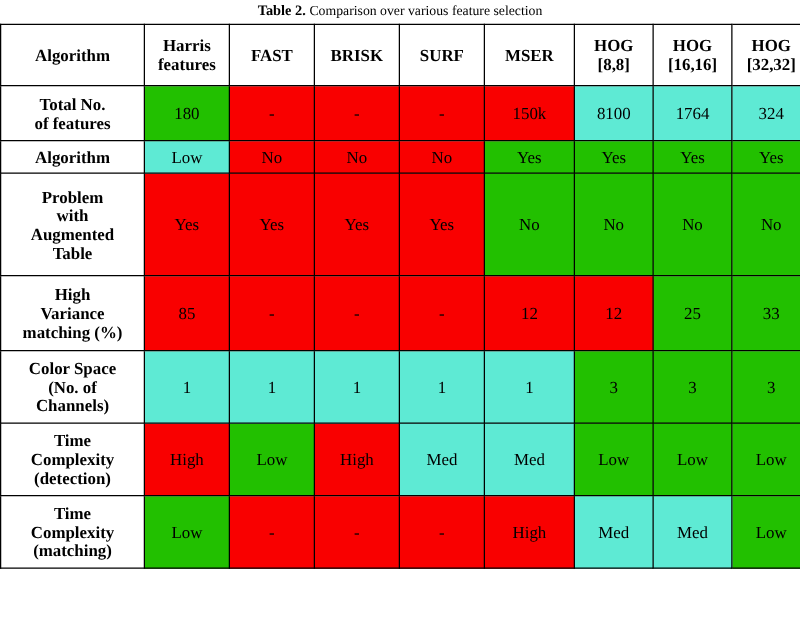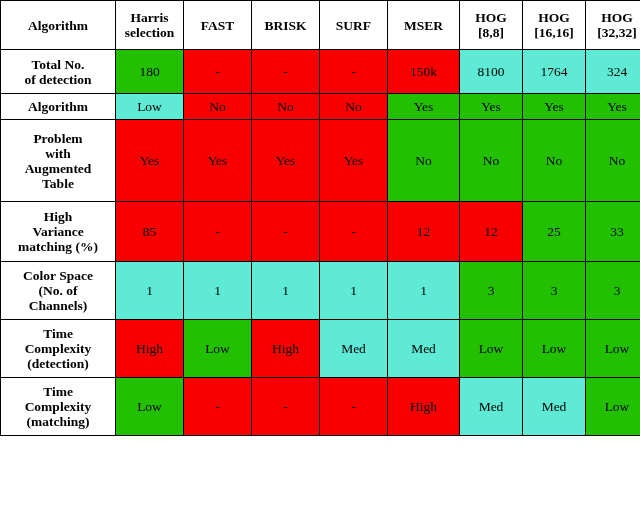--- a/index.html
+++ b/index.html
@@ -68,41 +68,45 @@
   col.col-alg { width: 115px; }
   col.col-std { width: 68px; }
   col.col-mser { width: 72px; }
   col.col-hog { width: 63px; }
 </style>
 </head>
 <body>
 
 <div id="page">
 
+  <div class="caption">
+    <span class="cap-label">Table 2.</span>
+    <span class="cap-text">Comparison over various feature selection</span>
+  </div>
 
   <table class="cmp">
     <colgroup>
       <col class="col-alg">
       <col class="col-std">
       <col class="col-std">
       <col class="col-std">
       <col class="col-std">
       <col class="col-mser">
       <col class="col-hog">
       <col class="col-hog">
       <col class="col-hog">
     </colgroup>
     <thead>
       <tr class="hdr-row">
         <th>
           <div>Algorithm</div>
         </th>
         <th>
           <div>Harris</div>
-          <div>selection</div>
+          <div>features</div>
         </th>
         <th>
           <div>FAST</div>
         </th>
         <th>
           <div>BRISK</div>
         </th>
         <th>
           <div>SURF</div>
         </th>
@@ -120,21 +124,21 @@
         <th>
           <div>HOG</div>
           <div>[32,32]</div>
         </th>
       </tr>
     </thead>
     <tbody id="tbody">
         <tr style="height: 44px;">
           <th class="rowlabel">
             <div>Total No.</div>
-            <div>of detection</div>
+            <div>of features</div>
           </th>
           <td class="c-green">180</td>
           <td class="c-red">-</td>
           <td class="c-red">-</td>
           <td class="c-red">-</td>
           <td class="c-red">150k</td>
           <td class="c-amber">8100</td>
           <td class="c-amber">1764</td>
           <td class="c-amber">324</td>
         </tr>

